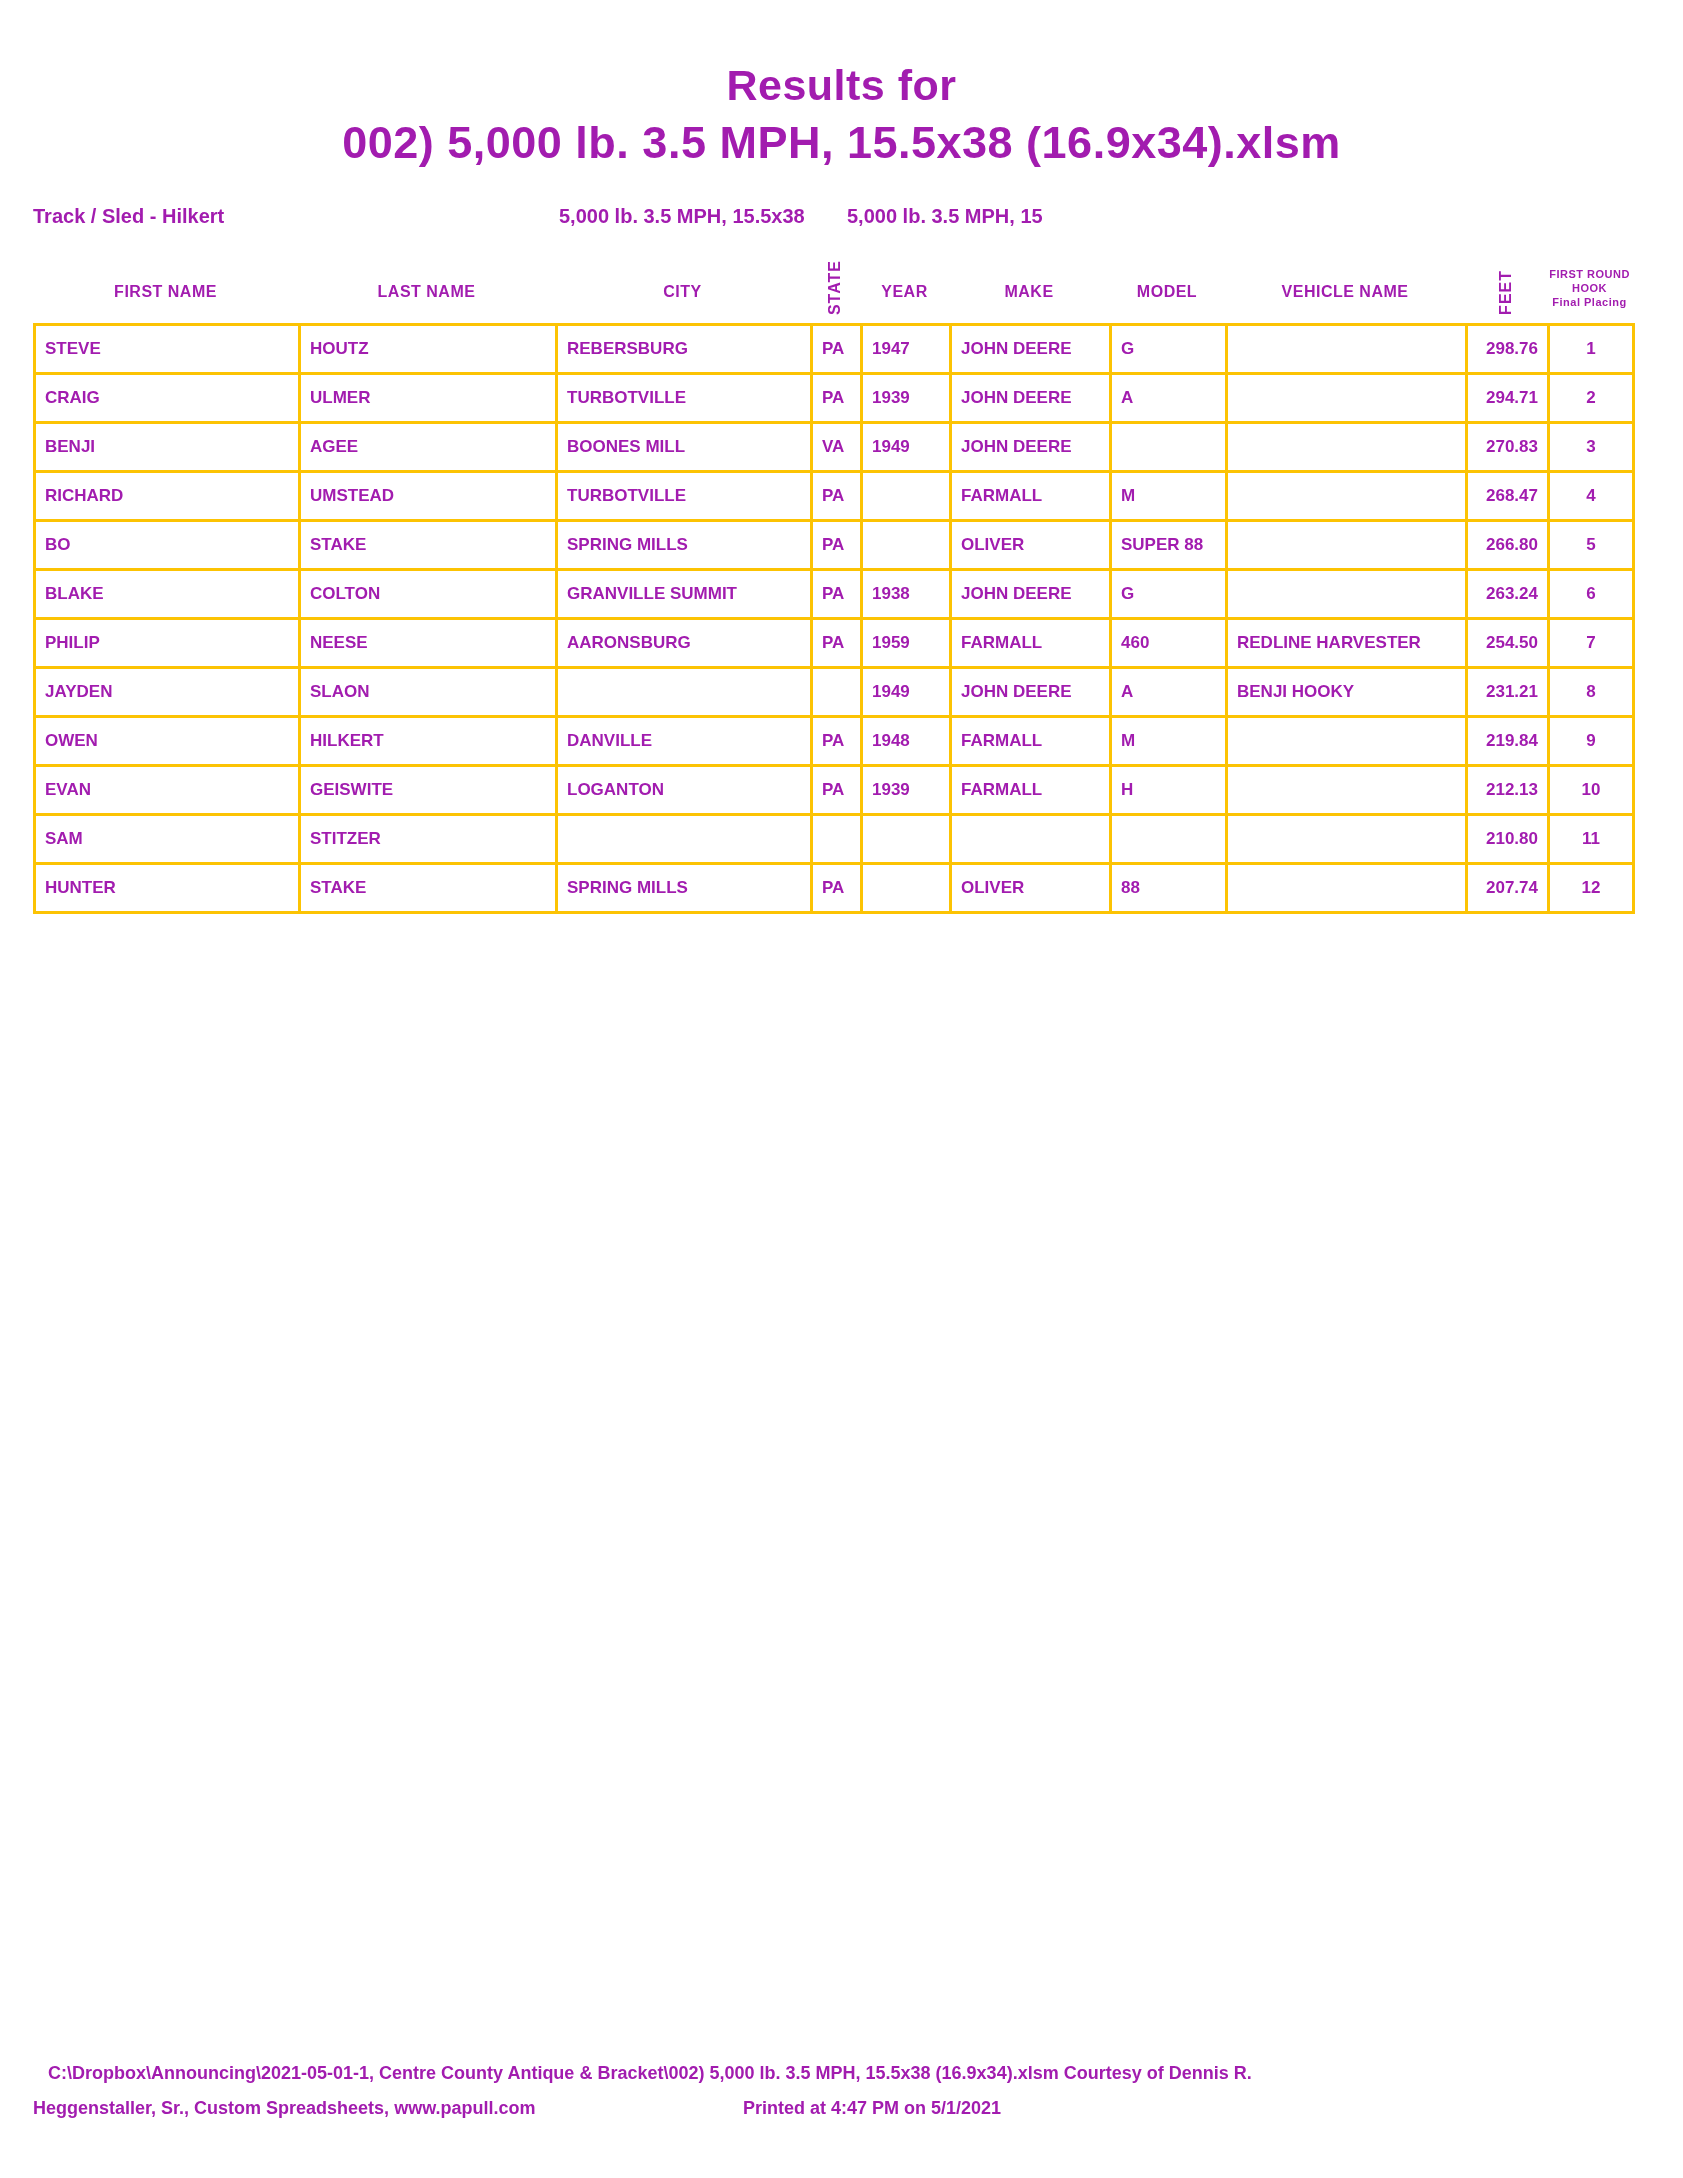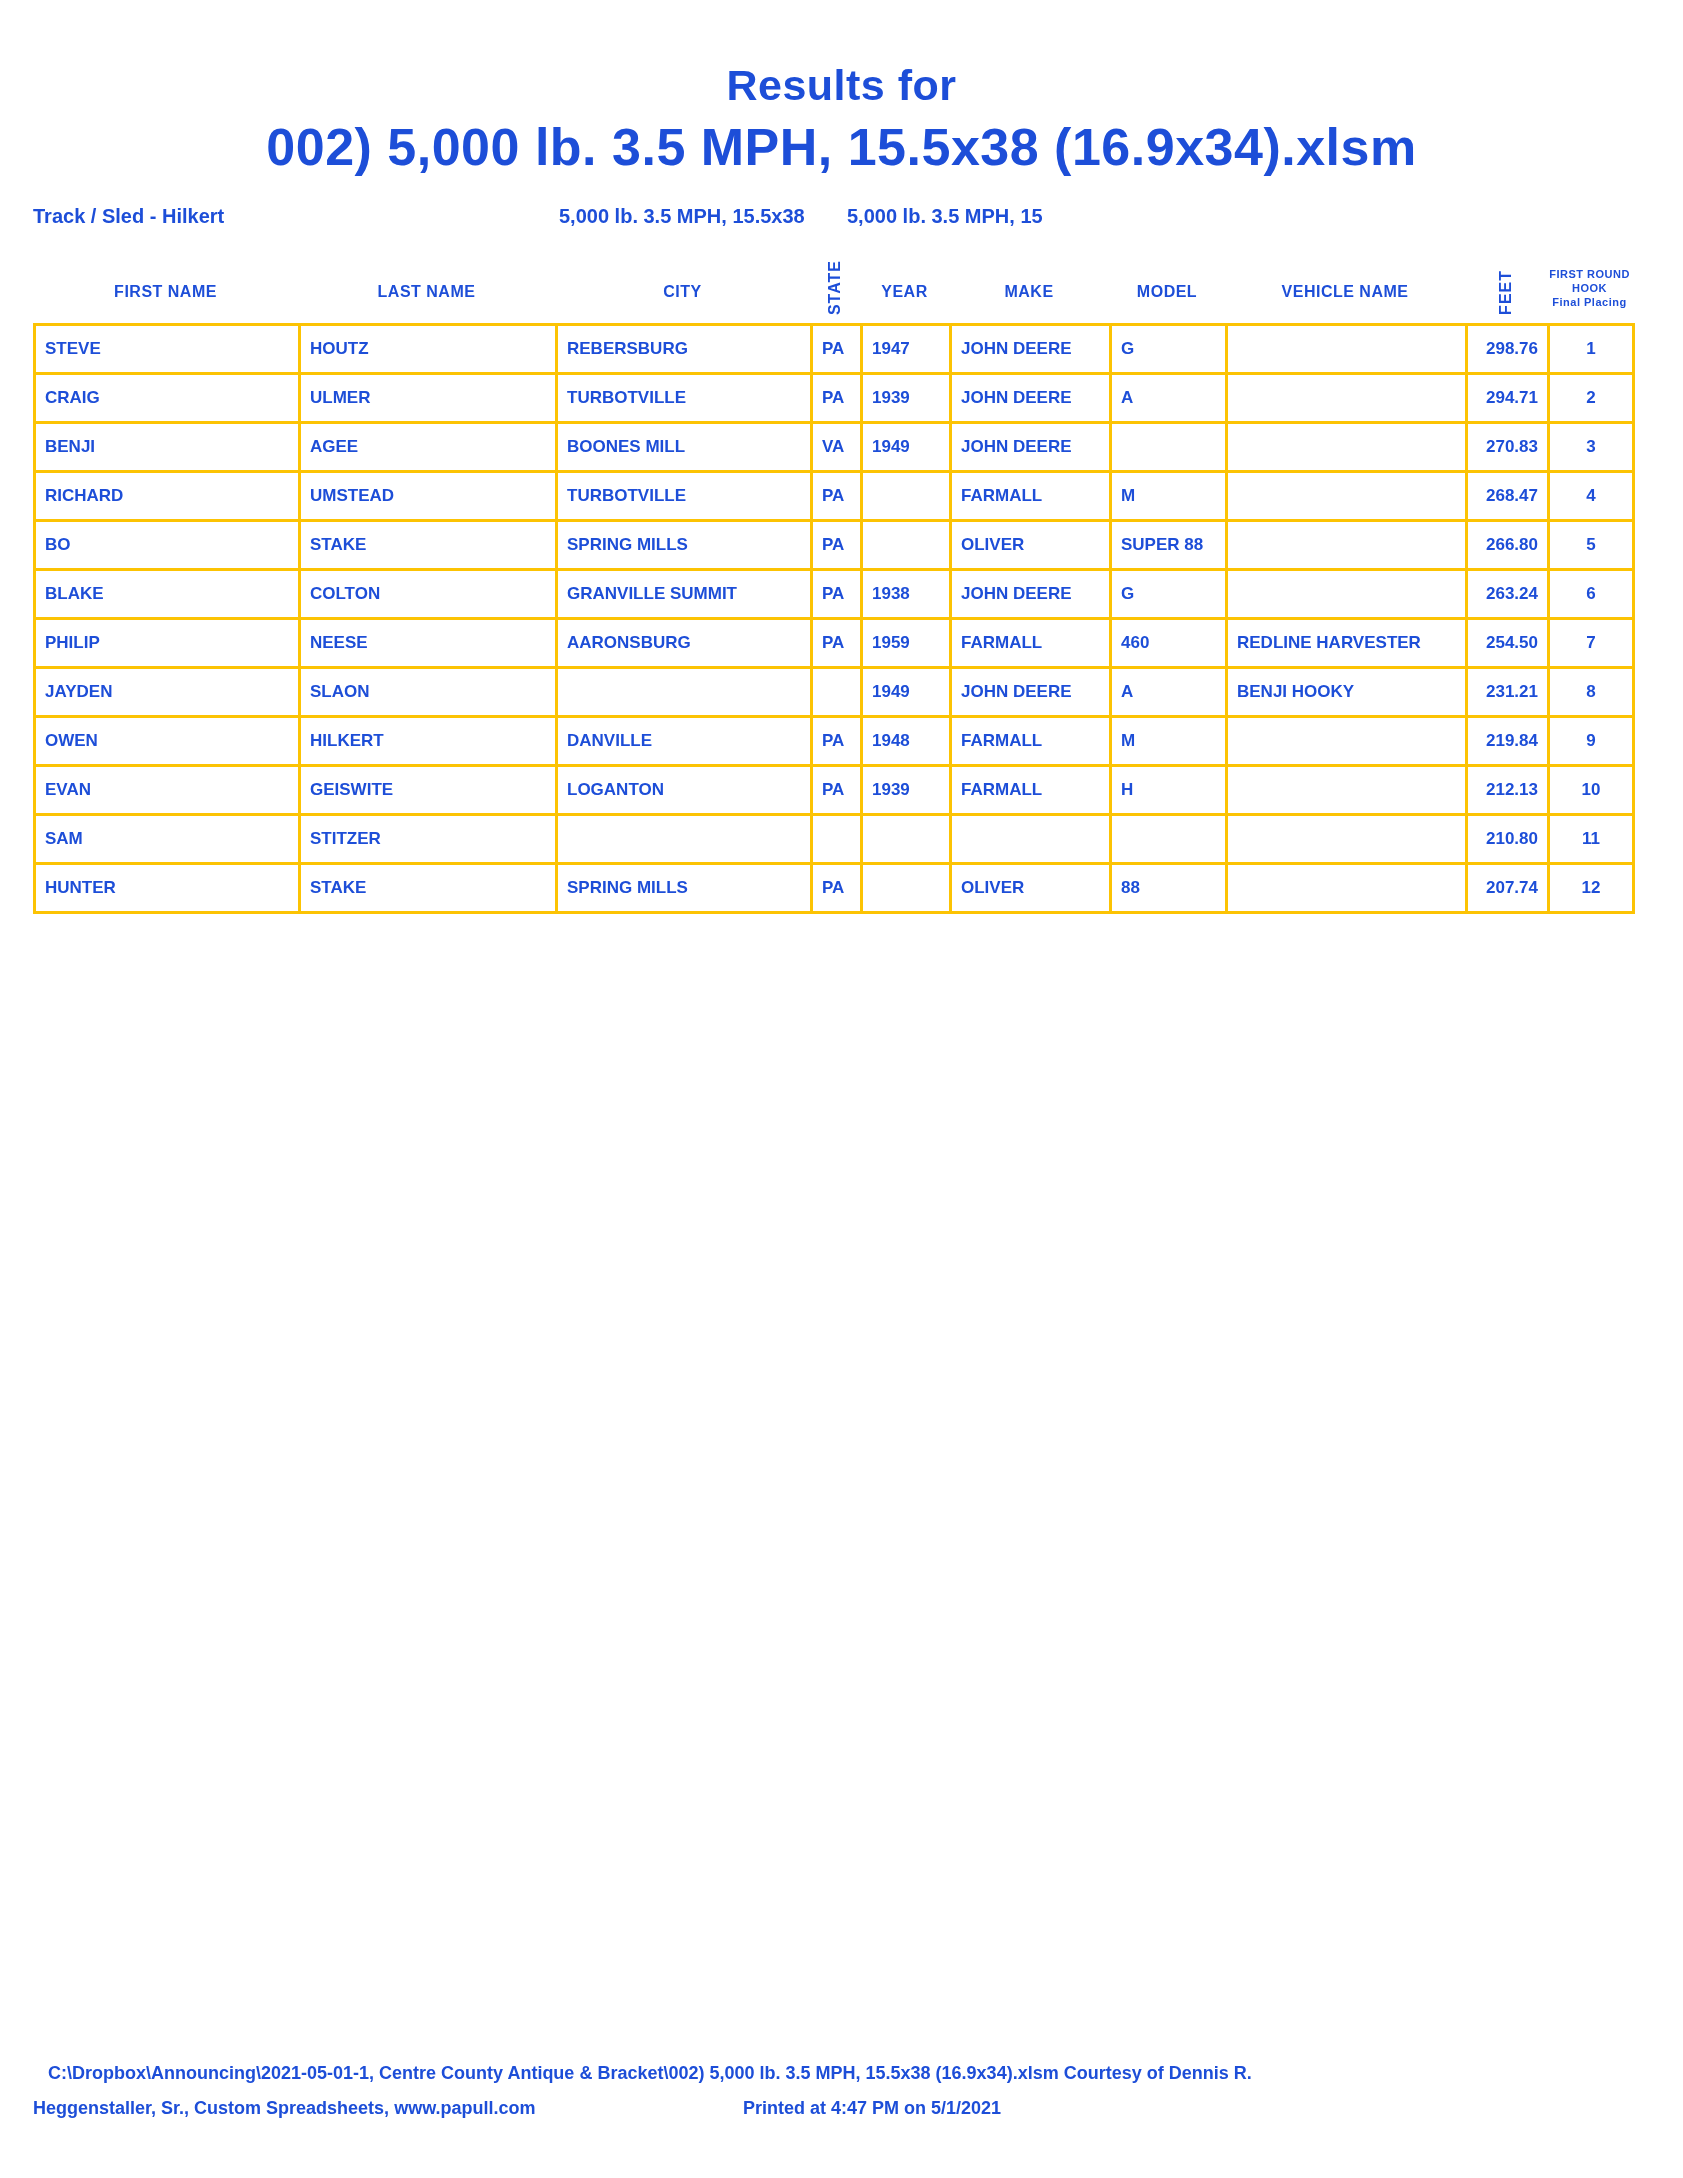--- a/index.html
+++ b/index.html
@@ -3,30 +3,30 @@
 <meta charset="utf-8">
 <style>
   :root { --grid: #FCC303; }
   html, body { margin: 0; padding: 0; background: #ffffff; }
   .page {
     position: relative;
     width: 1683px;
     height: 2178px;
     background: #ffffff;
     font-family: "Liberation Sans", sans-serif;
-    color: #1d4ed8;
+    color: #a21caf;
     overflow: hidden;
   }
   .title1 {
     position: absolute; top: 61px; left: 0; width: 1683px;
     text-align: center; font-size: 43px; font-weight: bold; letter-spacing: 0.5px;
   }
   .title2 {
     position: absolute; top: 117px; left: 0; width: 1683px;
-    text-align: center; font-size: 52px; font-weight: bold; letter-spacing: 0.5px;
+    text-align: center; font-size: 45px; font-weight: bold; letter-spacing: 0.5px;
   }
   .track-sled {
     position: absolute; top: 205px; left: 33px;
     font-size: 20px; font-weight: bold; text-align: right;
   }
   .class-left {
     position: absolute; top: 205px; left: 559px; width: 288px;
     font-size: 20px; font-weight: bold; white-space: nowrap; overflow: hidden;
   }
   .class-right {

